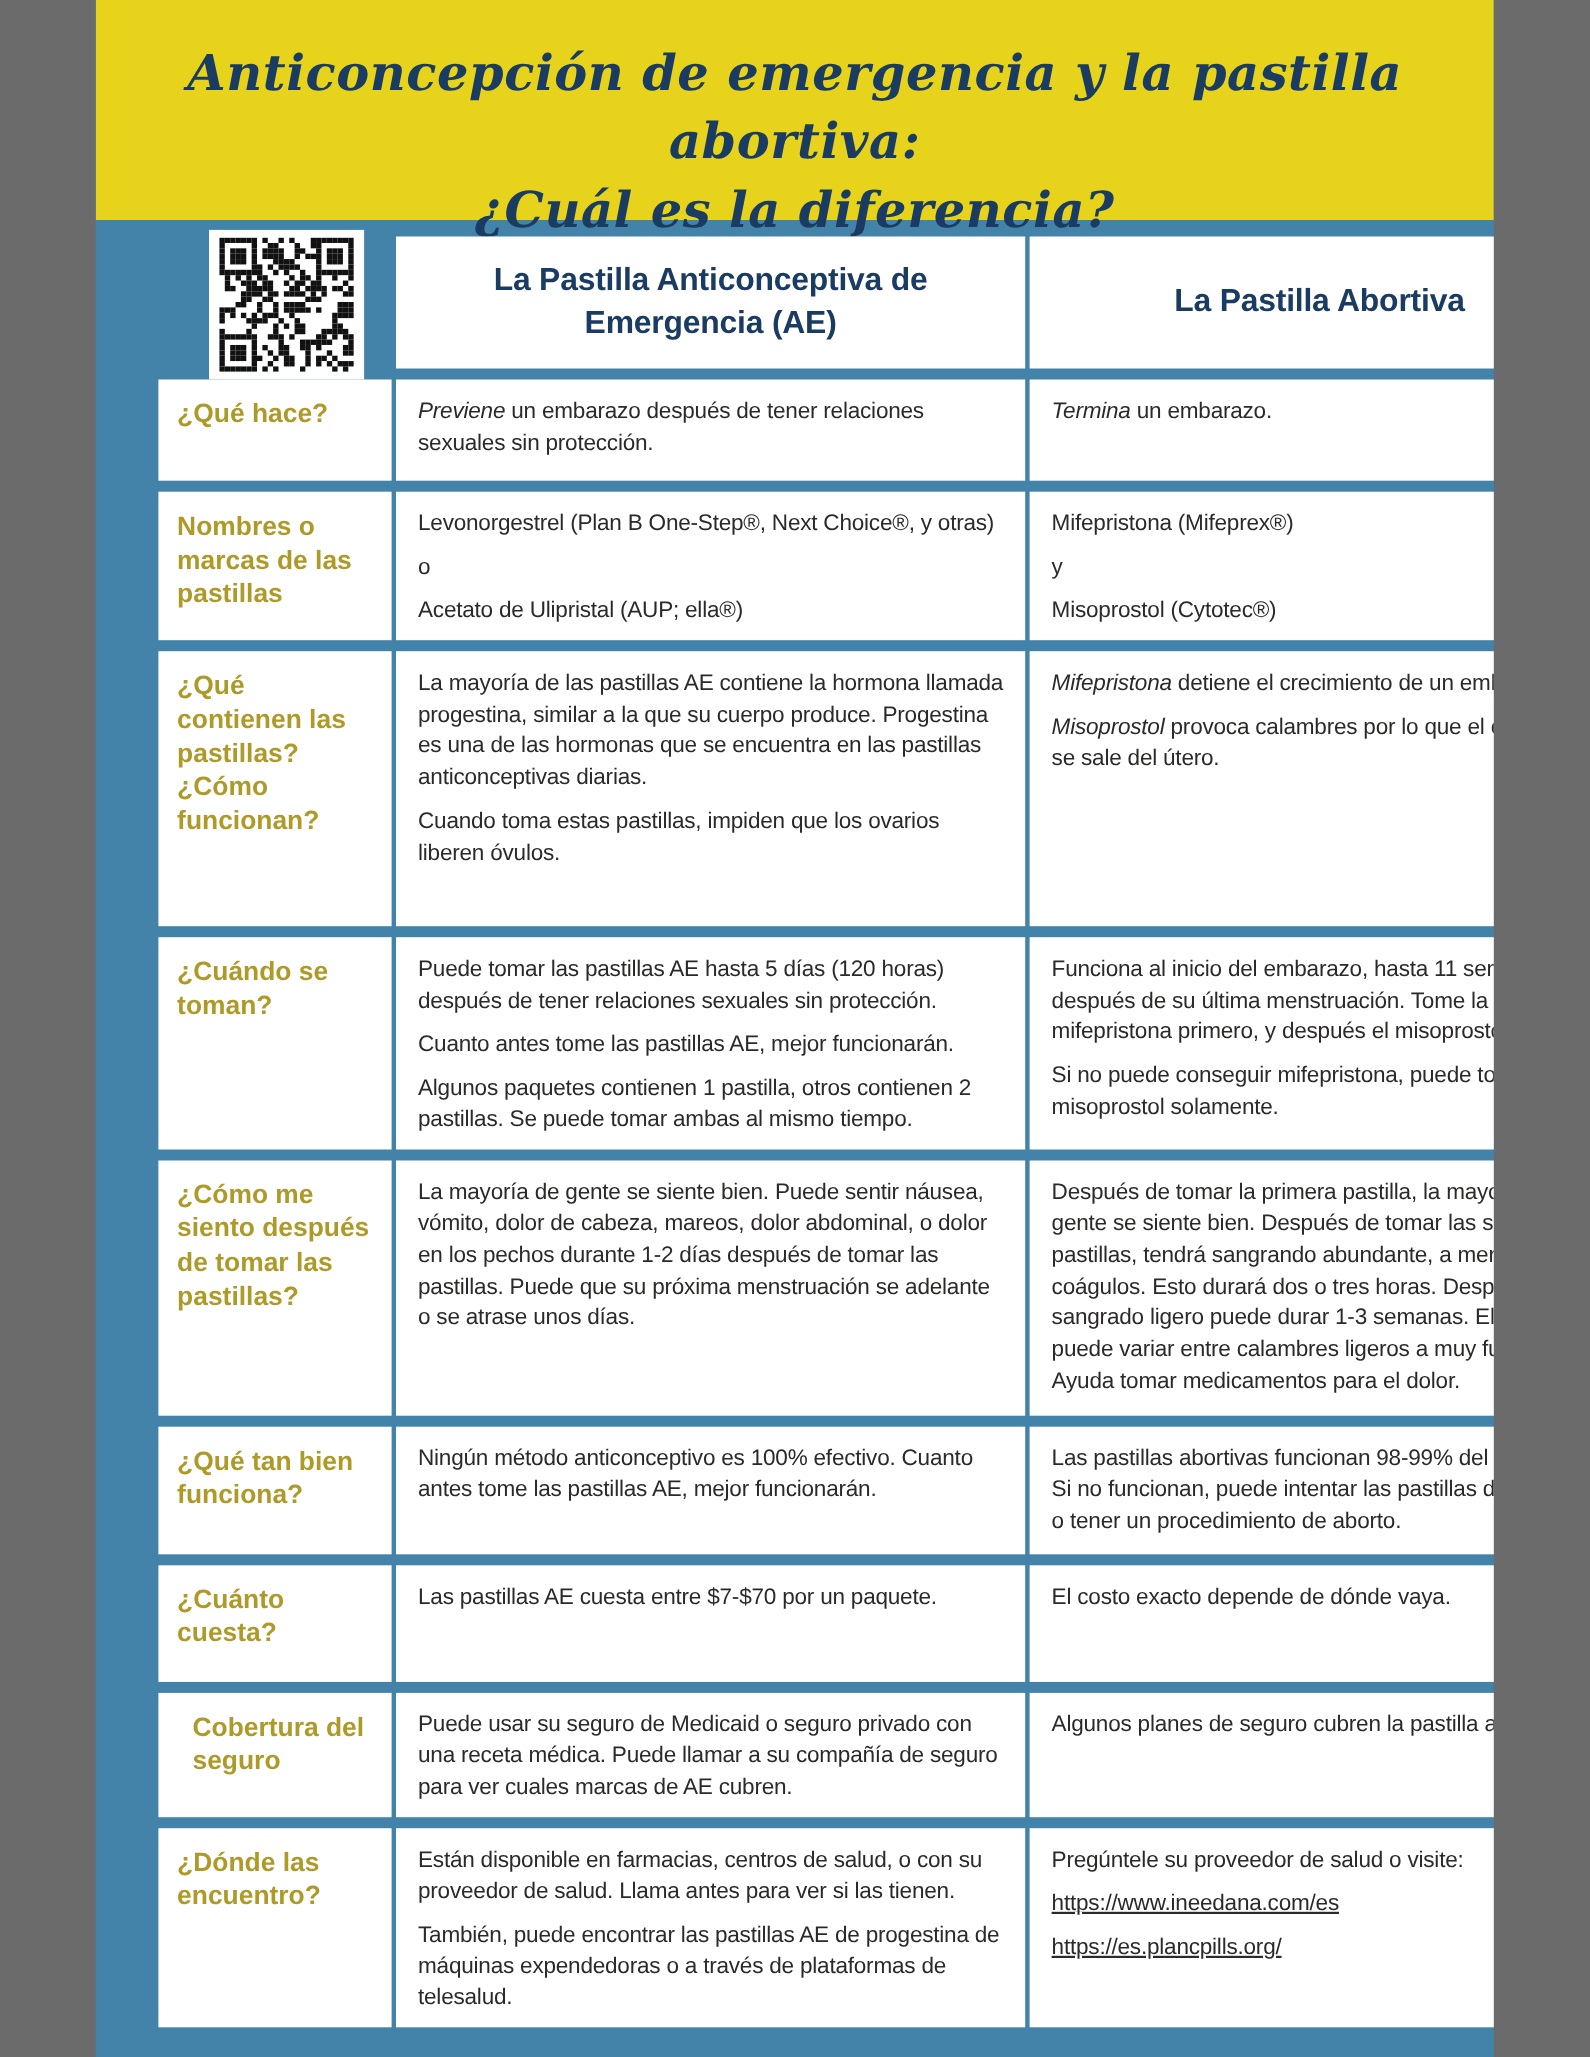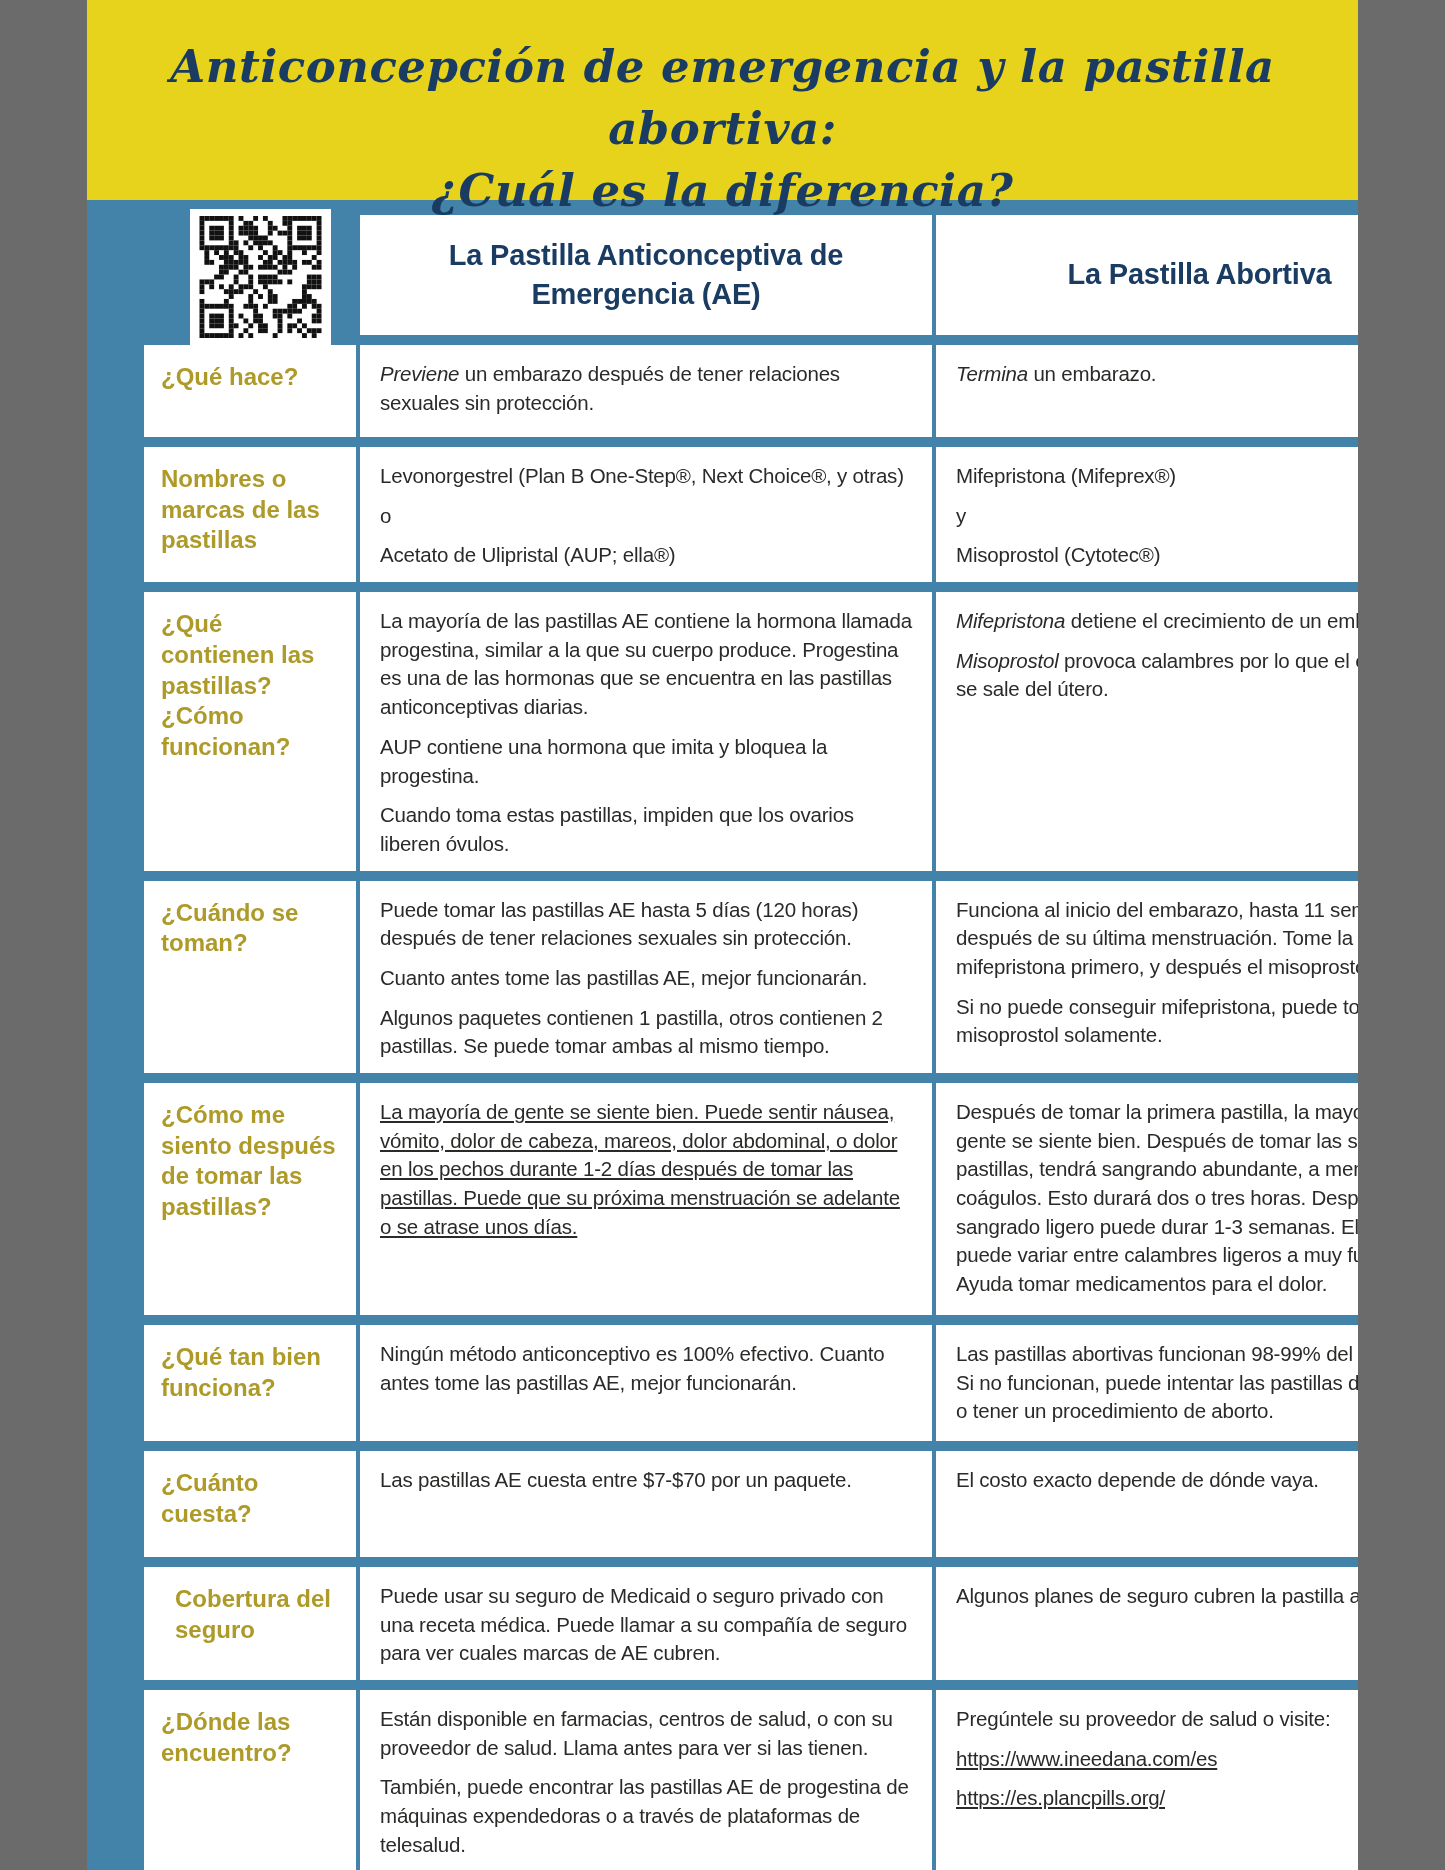--- a/index.html
+++ b/index.html
@@ -424,39 +424,38 @@
         <p>Acetato de Ulipristal (AUP; ella®)</p>
       </div>
       <div class="cell" style="min-height: 128px;">
         <p>Mifepristona (Mifeprex®)</p>
         <p>y</p>
         <p>Misoprostol (Cytotec®)</p>
       </div>
       <div class="label-cell" style="min-height: 250px;">¿Qué contienen las pastillas? ¿Cómo funcionan?</div>
       <div class="cell" style="min-height: 250px;">
         <p>La mayoría de las pastillas AE contiene la hormona llamada progestina, similar a la que su cuerpo produce. Progestina es una de las hormonas que se encuentra en las pastillas anticonceptivas diarias.</p>
-        <p>AUP contiene una hormona que imita y bloquea la progestina.</p>
         <p>Cuando toma estas pastillas, impiden que los ovarios liberen óvulos.</p>
       </div>
       <div class="cell" style="min-height: 250px;">
         <p><span class="it">Mifepristona</span><span> detiene el crecimiento de un embarazo.</span></p>
         <p><span class="it">Misoprostol</span><span> provoca calambres por lo que el embarazo se sale del útero.</span></p>
       </div>
       <div class="label-cell" style="min-height: 168px;">¿Cuándo se toman?</div>
       <div class="cell" style="min-height: 168px;">
         <p>Puede tomar las pastillas AE hasta 5 días (120 horas) después de tener relaciones sexuales sin protección.</p>
         <p>Cuanto antes tome las pastillas AE, mejor funcionarán.</p>
         <p>Algunos paquetes contienen 1 pastilla, otros contienen 2 pastillas. Se puede tomar ambas al mismo tiempo.</p>
       </div>
       <div class="cell" style="min-height: 168px;">
         <p>Funciona al inicio del embarazo, hasta 11 semanas después de su última menstruación. Tome la mifepristona primero, y después el misoprostol.</p>
         <p>Si no puede conseguir mifepristona, puede tomar misoprostol solamente.</p>
       </div>
       <div class="label-cell" style="min-height: 232px;">¿Cómo me siento después de tomar las pastillas?</div>
-      <div class="cell" style="min-height: 232px; text-decoration: underline;">
+      <div class="cell" style="min-height: 232px;">
         <p>La mayoría de gente se siente bien. Puede sentir náusea, vómito, dolor de cabeza, mareos, dolor abdominal, o dolor en los pechos durante 1-2 días después de tomar las pastillas. Puede que su próxima menstruación se adelante o se atrase unos días.</p>
       </div>
       <div class="cell" style="min-height: 232px;">
         <p>Después de tomar la primera pastilla, la mayoría de gente se siente bien. Después de tomar las siguientes pastillas, tendrá sangrando abundante, a menudo con coágulos. Esto durará dos o tres horas. Después, sangrado ligero puede durar 1-3 semanas. El dolor puede variar entre calambres ligeros a muy fuertes. Ayuda tomar medicamentos para el dolor.</p>
       </div>
       <div class="label-cell" style="min-height: 116px;">¿Qué tan bien funciona?</div>
       <div class="cell" style="min-height: 116px;">
         <p>Ningún método anticonceptivo es 100% efectivo. Cuanto antes tome las pastillas AE, mejor funcionarán.</p>
       </div>
       <div class="cell" style="min-height: 116px;">

